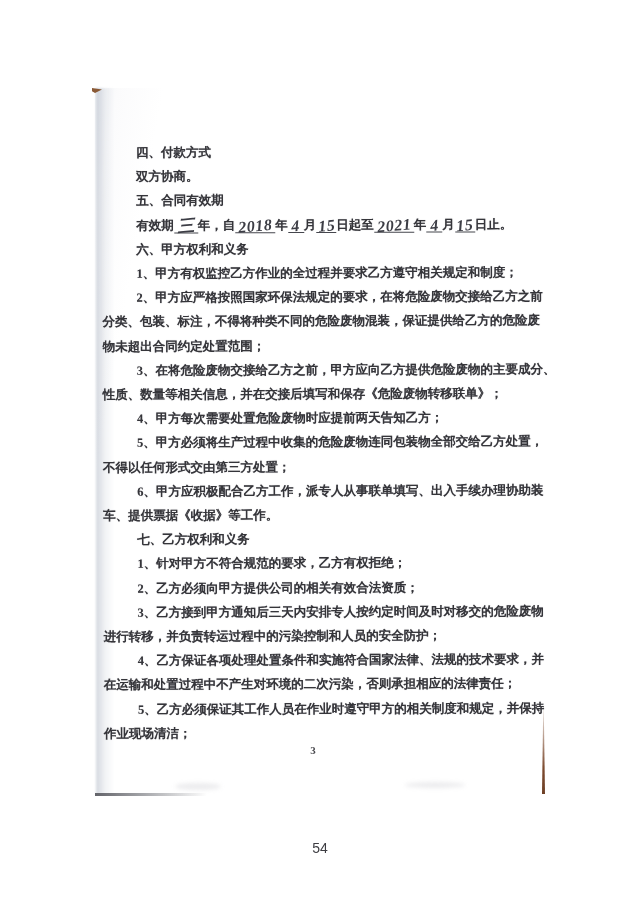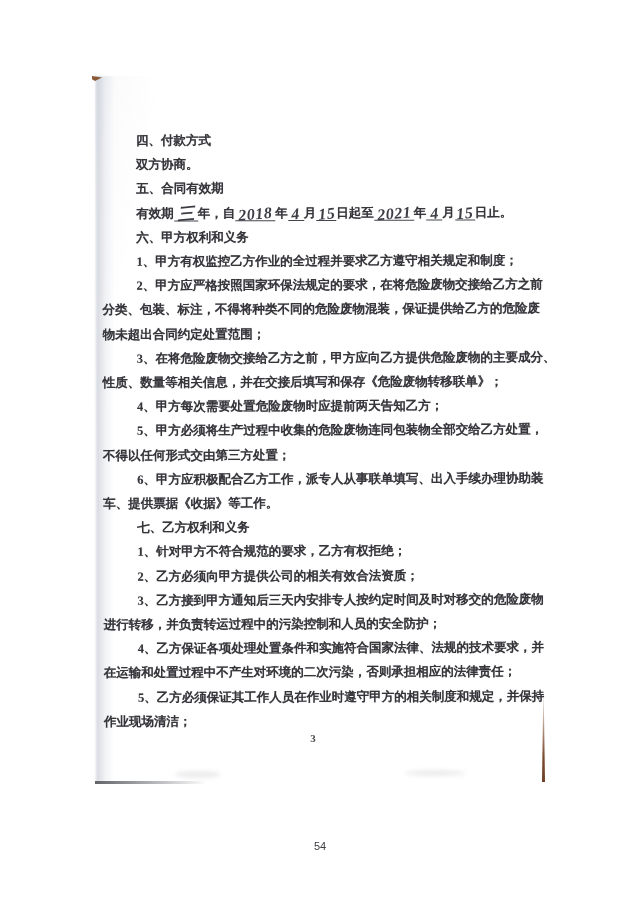--- a/index.html
+++ b/index.html
@@ -5,21 +5,21 @@
   html,body{margin:0;padding:0;}
   body{
     width:640px;height:905px;
     background:#ffffff;
     position:relative;
     overflow:hidden;
     font-family:"Liberation Serif","DejaVu Serif",serif;
   }
   
   .scan-page{
-    position:absolute;left:95px;top:76px;width:450px;height:706px;
+    position:absolute;left:95px;top:88px;width:450px;height:706px;
     background:linear-gradient(100deg,#f1f3f6 0%,#fbfbfc 4%,#ffffff 12%);
   }
   .edge-shadow-left{
     position:absolute;left:1px;top:0;bottom:0;width:20px;
     background:linear-gradient(to right,rgba(176,184,197,0.55),rgba(176,184,197,0.18) 45%,rgba(176,184,197,0) 90%);
     filter:blur(1px);
   }
   .corner-speck{
     position:absolute;left:-3px;top:-1px;width:10px;height:6px;
     background:#8a5a36;
@@ -83,21 +83,21 @@
     letter-spacing:0.5px;
   }
   .hw.num{font-size:16px;}
   
   .scan-page-number{
     position:absolute;left:0;right:14px;top:656px;
     text-align:center;font-size:11px;color:#4a4a4f;font-weight:600;
   }
   .viewer-page-number{
     position:absolute;left:0;top:840px;width:640px;
-    text-align:center;font-size:11px;color:#3d3d42;
+    text-align:center;font-size:14px;color:#3d3d42;
     font-family:"Liberation Sans","DejaVu Sans",sans-serif;
   }
 </style>
 </head>
 <body>
 
 <div class="watermark">非会员水印</div>
 
 <div class="scan-page">
   <div class="edge-shadow-left"></div>

